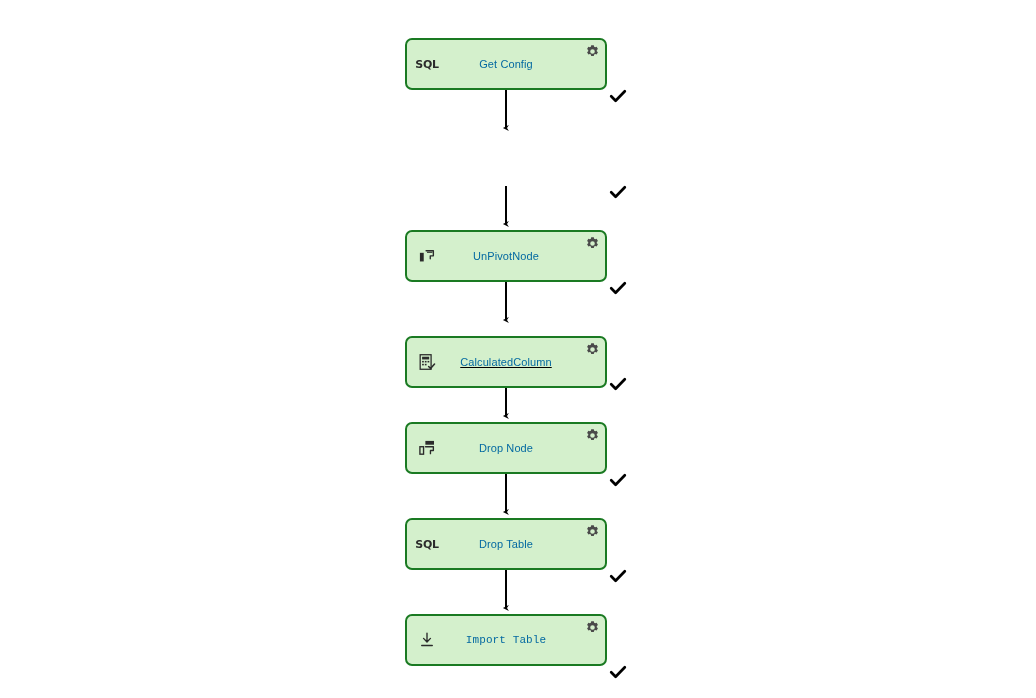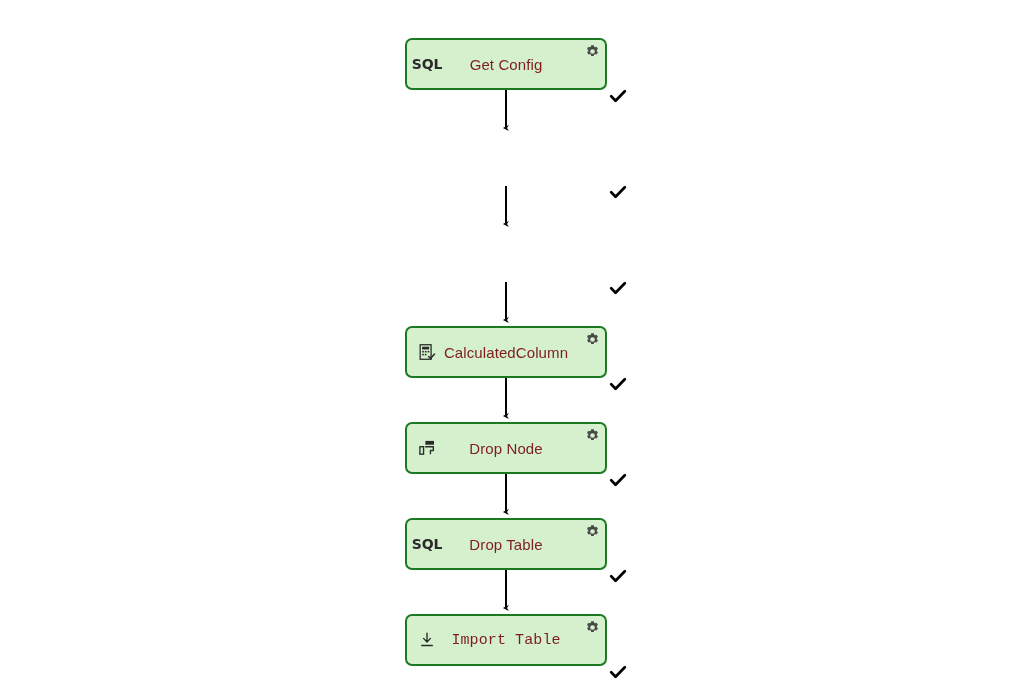--- a/index.html
+++ b/index.html
@@ -30,22 +30,22 @@
     height: 52px;
     background: #d4f0cc;
     border: 2.5px solid #1a7a22;
     border-radius: 7px;
     display: flex;
     align-items: center;
     justify-content: center;
   }
 
   .node-label {
-    font-size: 15px;
-    color: #7f1d1d;
+    font-size: 11px;
+    color: #0369a1;
     text-align: center;
     letter-spacing: 0.1px;
     white-space: nowrap;
     pointer-events: none;
   }
 
   .node-icon {
     position: absolute;
     left: 9px;
     top: 50%;
@@ -53,21 +53,21 @@
     width: 22px;
     height: 22px;
     display: flex;
     align-items: center;
     justify-content: center;
     color: #2b2b2b;
   }
 
   .sql-text {
     font-family: "DejaVu Sans", sans-serif;
-    font-size: 14px;
+    font-size: 11px;
     font-weight: 700;
     color: #2b2b2b;
     letter-spacing: -0.2px;
   }
 
   .gear-icon {
     position: absolute;
     right: 5px;
     top: 4px;
     width: 15px;
@@ -128,27 +128,42 @@
       <path d="M3.2 10.3 L7.6 14.7 L16.8 5.2" stroke="currentColor" stroke-width="2.7" fill="none" stroke-linecap="round" stroke-linejoin="round"></path>
     </svg>
   </span>
 
   <span class="check-mark" style="left:608px; top:182px;">
     <svg viewBox="0 0 20 20" width="20" height="20" xmlns="http://www.w3.org/2000/svg">
       <path d="M3.2 10.3 L7.6 14.7 L16.8 5.2" stroke="currentColor" stroke-width="2.7" fill="none" stroke-linecap="round" stroke-linejoin="round"></path>
     </svg>
   </span>
 
+  <div class="node" style="left:405px; top:230px;">
+    <span class="node-icon">
+      <svg viewBox="0 0 22 22" width="20" height="20" xmlns="http://www.w3.org/2000/svg">
+        <rect x="3.2" y="7.5" width="4.2" height="9.5" fill="currentColor"></rect>
+        <path d="M10 5.2 h8 v5.6 h-3.4 v3.2" fill="none" stroke="currentColor" stroke-width="1.5" stroke-linecap="round" stroke-linejoin="round"></path>
+        <rect x="11" y="6.3" width="6" height="1.2" fill="currentColor"></rect>
+      </svg>
+    </span>
+    <span class="node-label">UnPivotNode</span>
+    <span class="gear-icon">
+      <svg viewBox="0 0 16 16" width="15" height="15" xmlns="http://www.w3.org/2000/svg">
+        <path fill="currentColor" d="M9.4 1.2h-2.8l-.35 1.6a5.3 5.3 0 0 0-1.1.64L3.6 2.9 2.2 5.3l1.25 1.05a5.3 5.3 0 0 0 0 1.3L2.2 8.7l1.4 2.4 1.55-.54c.34.26.71.47 1.1.63l.35 1.6h2.8l.35-1.6c.39-.16.76-.37 1.1-.63l1.55.54 1.4-2.4-1.25-1.05a5.3 5.3 0 0 0 0-1.3L13.8 5.3l-1.4-2.4-1.55.54a5.3 5.3 0 0 0-1.1-.64L9.4 1.2zM8 5.55A2.45 2.45 0 1 1 8 10.45 2.45 2.45 0 0 1 8 5.55z"></path>
+      </svg>
+    </span>
+  </div>
   <span class="check-mark" style="left:608px; top:278px;">
     <svg viewBox="0 0 20 20" width="20" height="20" xmlns="http://www.w3.org/2000/svg">
       <path d="M3.2 10.3 L7.6 14.7 L16.8 5.2" stroke="currentColor" stroke-width="2.7" fill="none" stroke-linecap="round" stroke-linejoin="round"></path>
     </svg>
   </span>
 
-  <div class="node" style="left:405px; top:326px;">
+  <div class="node" style="left:405px; top:336px;text-decoration:underline;">
     <span class="node-icon">
       <svg viewBox="0 0 22 22" width="20" height="20" xmlns="http://www.w3.org/2000/svg">
         <rect x="3.5" y="3" width="12" height="16" fill="none" stroke="currentColor" stroke-width="1.4"></rect>
         <rect x="5.6" y="5.2" width="7.8" height="3" fill="currentColor"></rect>
         <rect x="5.6" y="9.8" width="1.9" height="1.7" fill="currentColor"></rect>
         <rect x="8.6" y="9.8" width="1.9" height="1.7" fill="currentColor"></rect>
         <rect x="11.6" y="9.8" width="1.9" height="1.7" fill="currentColor"></rect>
         <rect x="5.6" y="13" width="1.9" height="1.7" fill="currentColor"></rect>
         <rect x="8.6" y="13" width="1.9" height="1.7" fill="currentColor"></rect>
         <path d="M12.8 16 L14.9 18.2 L19.3 13.3" stroke="currentColor" stroke-width="1.7" fill="none" stroke-linecap="round" stroke-linejoin="round"></path>

